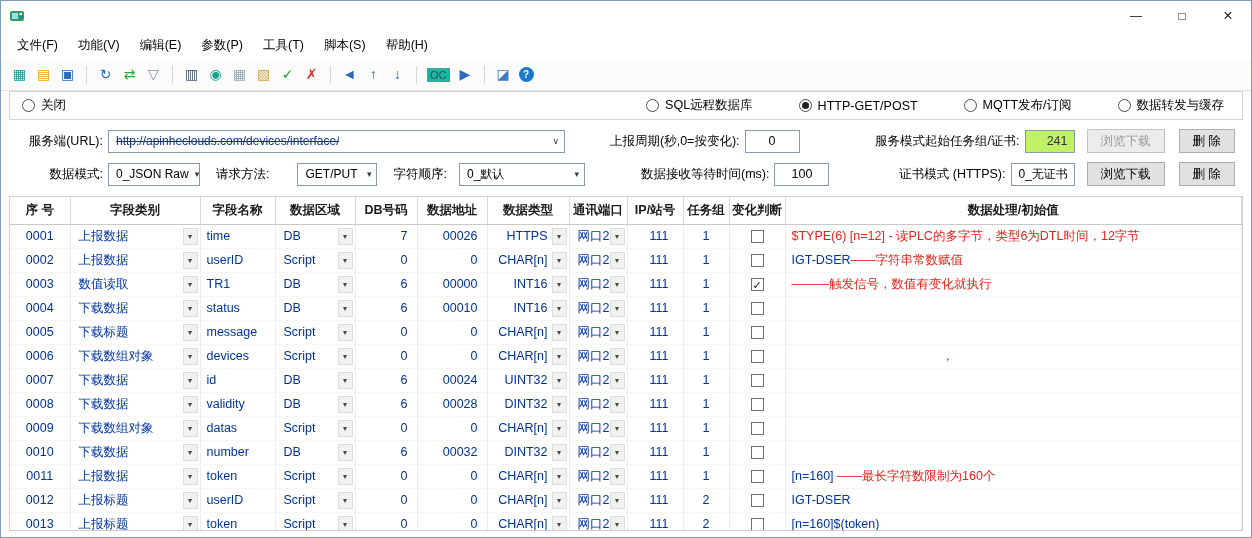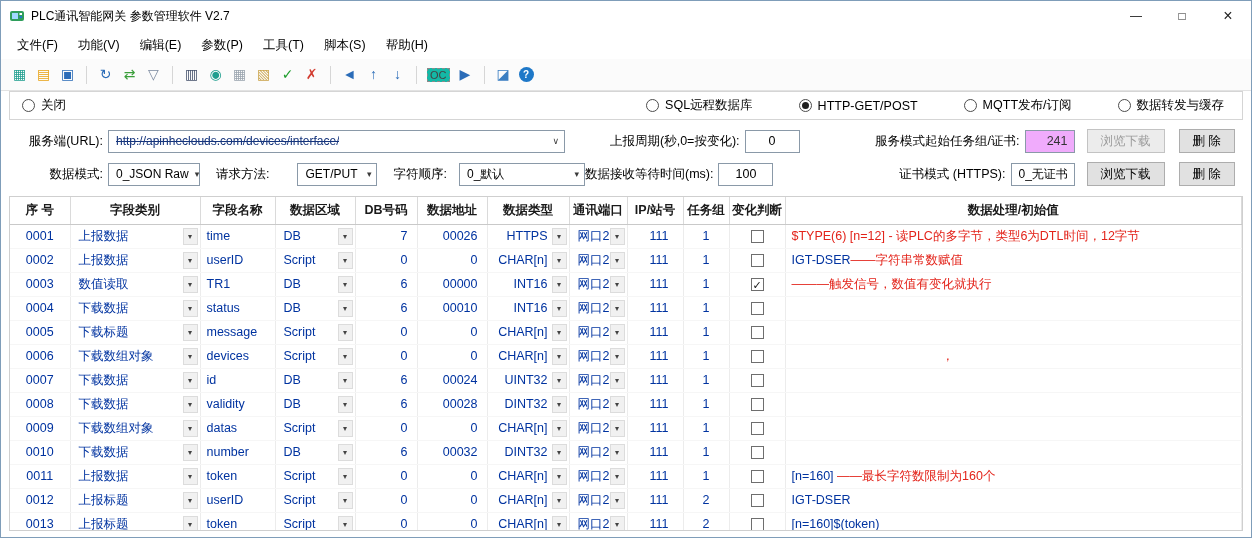--- a/index.html
+++ b/index.html
@@ -30,28 +30,28 @@
   .mode-right { margin-left: auto; display: flex; gap: 46px; padding-right: 6px; }
   .radio-item { display: flex; align-items: center; gap: 6px; font-size: 12.5px; color: #000; cursor: default; }
   .radio-circle { width: 13px; height: 13px; border: 1px solid #4d4d4d; border-radius: 50%; position: relative; background: #fff; flex: none; }
   .radio-circle.sel::after { content: ''; position: absolute; inset: 2px; background: #1f1f1f; border-radius: 50%; }
   
   .form-panel { margin: 2px 8px 0; padding: 6px 0 4px; display: flex; flex-direction: column; gap: 7px; flex: none; }
   .form-row { display: flex; align-items: center; height: 26px; font-size: 12.5px; padding: 0 8px; }
   .lbl { color: #000; white-space: nowrap; }
   .lbl.r86 { width: 86px; text-align: right; margin-right: 5px; }
   .ml12 { margin-left: 12px; } .ml14 { margin-left: 14px; } .ml16 { margin-left: 16px; }
-  .ml45 { margin-left: 45px; } .ml56 { } .mlauto { margin-left: auto; }
+  .ml45 { margin-left: 45px; } .ml56 { margin-left: 56px; } .mlauto { margin-left: auto; }
   .combo { border: 1px solid #8a99a8; height: 23px; background: #fff; display: flex; align-items: center; padding: 0 5px 0 7px; font-size: 12px; color: #000; white-space: nowrap; overflow: hidden; }
   .combo .arrow { margin-left: auto; font-size: 9px; color: #3a3a3a; padding-left: 6px; flex: none; }
   .url-text { color: #16357c; text-decoration: line-through; overflow: hidden; text-overflow: ellipsis; }
   .w457 { width: 457px; } .w126 { width: 126px; } .w92 { width: 92px; } .w80 { width: 80px; margin-left: 28px; } .w64 { width: 64px; gap: 12px; }
   .tinput { border: 1px solid #8a99a8; height: 23px; font-size: 12.5px; display: flex; align-items: center; justify-content: center; background: #fff; color: #000; margin-left: 5px; }
   .w55 { width: 55px; } .w50 { width: 50px; }
-  .tinput.gray { background: #f0abfc; color: #333; justify-content: flex-end; padding-right: 6px; }
+  .tinput.gray { background: #bef264; color: #333; justify-content: flex-end; padding-right: 6px; }
   .btn { border: 1px solid #adadad; background: #e1e1e1; height: 24px; font-size: 12.5px; color: #000; padding: 0 13px; display: flex; align-items: center; white-space: nowrap; cursor: default; }
   .btn.disabled { color: #9b9b9b; background: #ececec; border-color: #c3c3c3; }
   
   .table-panel { flex: 1; margin: 5px 8px 6px; border: 1px solid #cfcfcf; overflow: hidden; background: #fff; }
   table { border-collapse: collapse; table-layout: fixed; width: 100%; }
   th { font-size: 12.5px; font-weight: bold; color: #1a1a1a; height: 27px; border-right: 1px solid #dadada; border-bottom: 1px solid #c9c9c9; background: #fff; white-space: nowrap; overflow: hidden; }
   td { font-size: 12.5px; color: #0033a0; height: 23px; border-right: 1px solid #ececec; border-bottom: 1px solid #f6f6f6; overflow: hidden; white-space: nowrap; padding: 0 6px; }
   td.c-no { text-align: center; }
   td.c-right { text-align: right; padding-right: 9px; }
   td.c-ip { text-align: right; padding-right: 14px; }
@@ -70,21 +70,20 @@
 
 <div class="window">
 
   <div class="titlebar">
     <svg class="app-icon" viewBox="0 0 16 16">
       <rect x="1" y="3" width="14" height="10" rx="2" fill="#2e9e5b"></rect>
       <rect x="3" y="5" width="6" height="6" fill="#9fd8ff"></rect>
       <rect x="10.5" y="5" width="2.5" height="2" fill="#ffffff"></rect>
       <rect x="10.5" y="8" width="2.5" height="2" fill="#1f78c8"></rect>
     </svg>
-    <span class="title-text">PLC通讯智能网关 参数管理软件 V2.7</span>
     <div class="win-controls">
       <div class="win-btn">—</div>
       <div class="win-btn">□</div>
       <div class="win-btn close">×</div>
     </div>
   </div>
 
   <div class="menubar">
       <div class="menu-item">文件(F)</div>
       <div class="menu-item">功能(V)</div>

